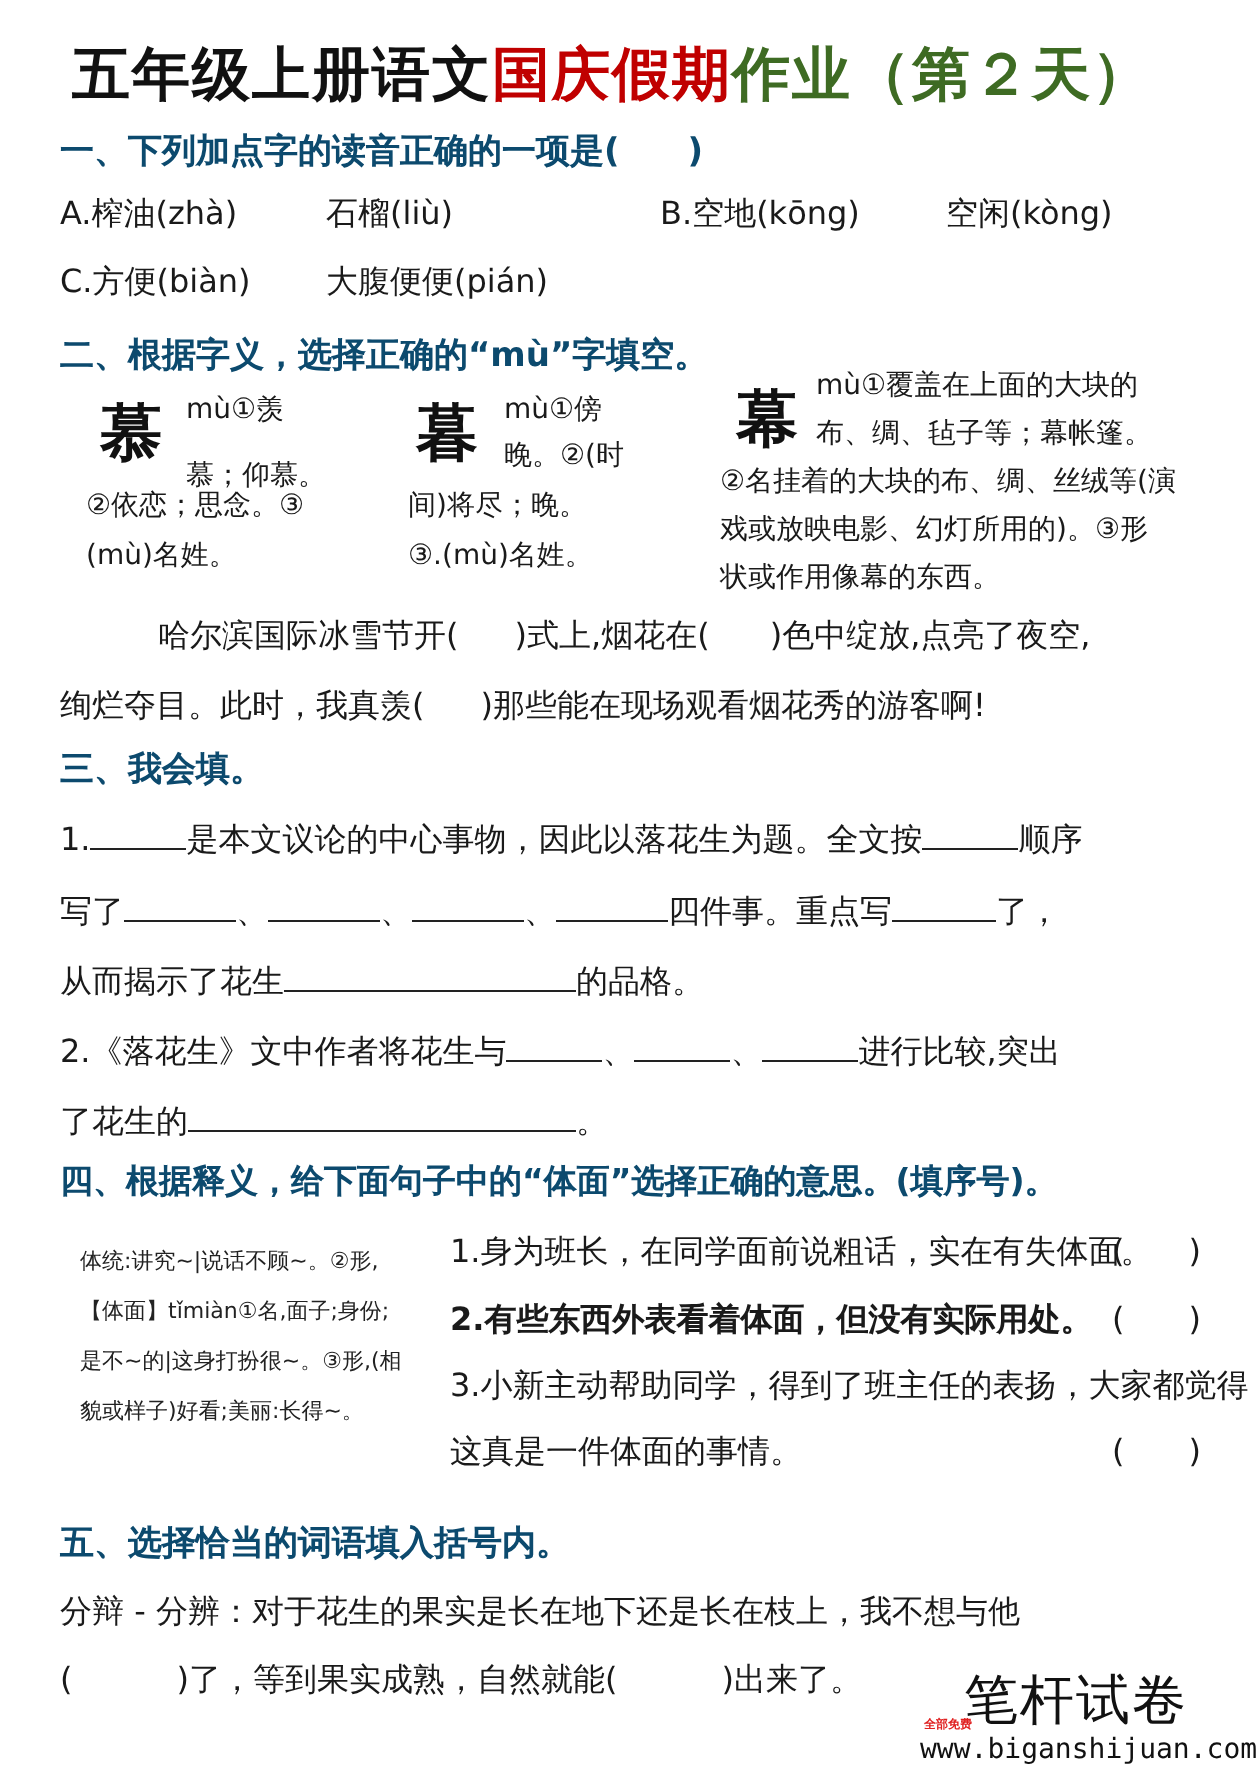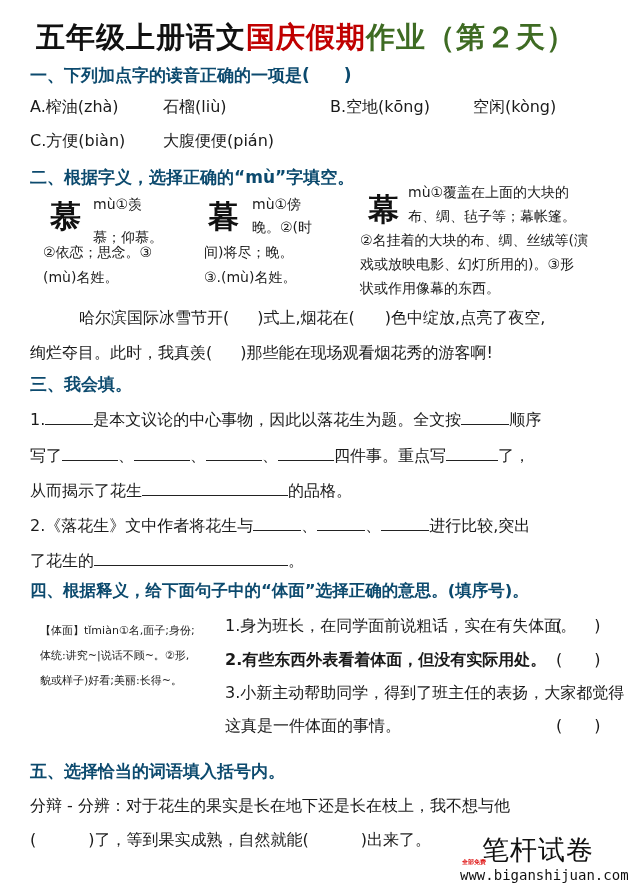--- a/index.html
+++ b/index.html
@@ -78,22 +78,23 @@
 <div class="abs p" style="left:30px; top:516px;">
   <span>2.《落花生》文中作者将花生与</span><span class="blank" style="width:48px;"></span><span>、</span><span class="blank" style="width:48px;"></span><span>、</span><span class="blank" style="width:48px;"></span><span>进行比较,突出</span>
 </div>
 <div class="abs p" style="left:30px; top:551px;">
   <span>了花生的</span><span class="blank" style="width:194px;"></span><span>。</span>
 </div>
 
 <div class="abs h" style="left:30px; top:580px; font-size:16.5px;">四、根据释义，给下面句子中的“体面”选择正确的意思。(填序号)。</div>
 
 <div class="abs" style="left:40px; top:618px;">
+  <div class="xs">体统:讲究~|说话不顾~。②形,</div>
   <div class="xs">【体面】tǐmiàn①名,面子;身份;</div>
-  <div class="xs">体统:讲究~|说话不顾~。②形,</div>
+  <div class="xs">是不~的|这身打扮很~。③形,(相</div>
   <div class="xs">貌或样子)好看;美丽:长得~。</div>
 </div>
 
 <div class="abs p" style="left:225px; top:616px;">1.身为班长，在同学面前说粗话，实在有失体面。</div>
 <div class="abs p" style="left:556px; top:616px;">(　　)</div>
 <div class="abs p" style="left:225px; top:650px;font-weight:bold;">2.有些东西外表看着体面，但没有实际用处。</div>
 <div class="abs p" style="left:556px; top:650px;">(　　)</div>
 <div class="abs p" style="left:225px; top:683px;">3.小新主动帮助同学，得到了班主任的表扬，大家都觉得</div>
 <div class="abs p" style="left:225px; top:716px;">这真是一件体面的事情。</div>
 <div class="abs p" style="left:556px; top:716px;">(　　)</div>

